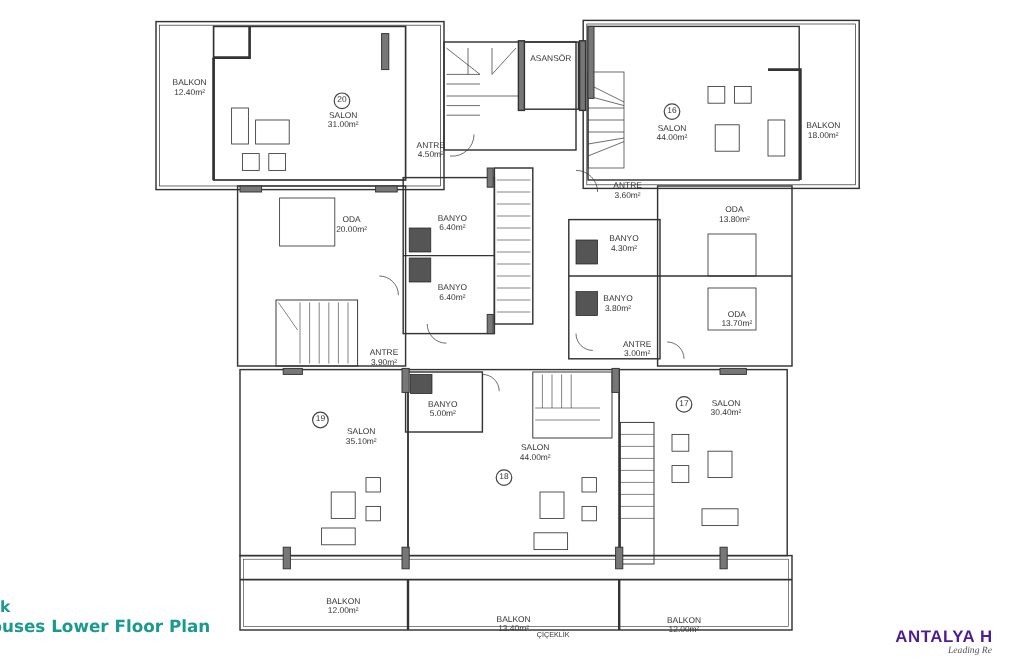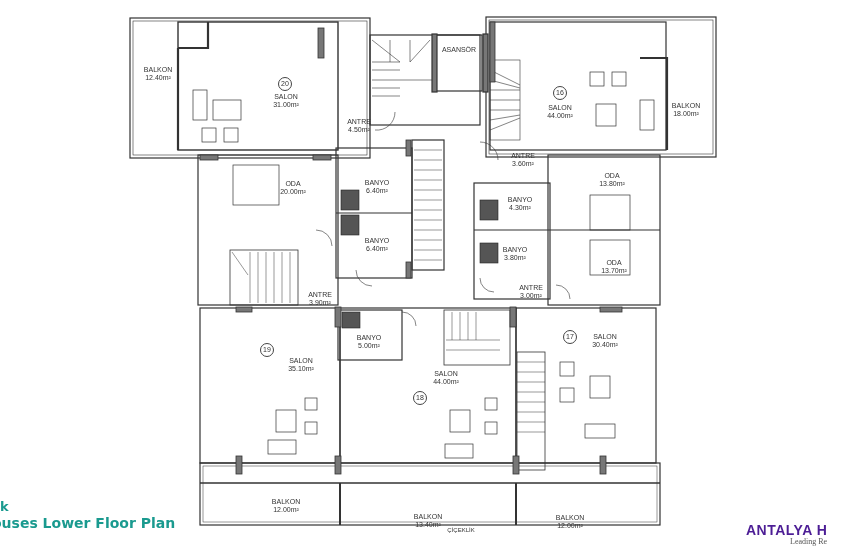--- a/index.html
+++ b/index.html
@@ -5,21 +5,21 @@
   html, body { margin:0; padding:0; background:#ffffff; }
   body { width:850px; height:550px; position:relative; overflow:hidden; font-family:"Liberation Sans", sans-serif; }
   #plan { position:absolute; left:0; top:0; width:850px; height:550px; }
   .lbl { position:absolute; font-family:"Liberation Sans", sans-serif; font-size:7px; color:#333; text-align:center; line-height:8px; white-space:nowrap; transform:translateX(-50%); }
   .lbl .a { display:block; }
   .unitno { position:absolute; width:12px; height:12px; border:1px solid #444; border-radius:50%; font-size:7px; line-height:12px; text-align:center; color:#333; transform:translate(-50%,-50%); }
   .cap1, .cap2 { position:absolute; left:0; font-family:"DejaVu Sans", sans-serif; color:#1a9a8f; font-weight:bold; }
   .cap1 { top:499px; font-size:13px; }
   .cap2 { top:515px; font-size:14px; left:-8px; }
   .logo { position:absolute; left:746px; top:522px; font-family:"Liberation Sans", sans-serif; font-weight:bold; font-size:14px; color:#4c1d95; letter-spacing:0.5px; }
-  .logo-sub { position:absolute; left:790px; top:537px; font-family:"Liberation Serif", serif; font-size:8px; color:#555; }
+  .logo-sub { position:absolute; left:790px; top:537px; font-family:"Liberation Serif", serif; font-style:italic; font-size:8px; color:#555; }
 </style>
 </head>
 <body>
 
 <svg id="plan" viewBox="0 0 850 550" xmlns="http://www.w3.org/2000/svg">
   <g fill="none" stroke="#333" stroke-width="1.2">
 
     <rect x="130" y="18" width="240" height="140"></rect>
     <rect x="133" y="21" width="234" height="134" stroke-width="0.6"></rect>
     <rect x="486" y="17" width="230" height="140"></rect>

